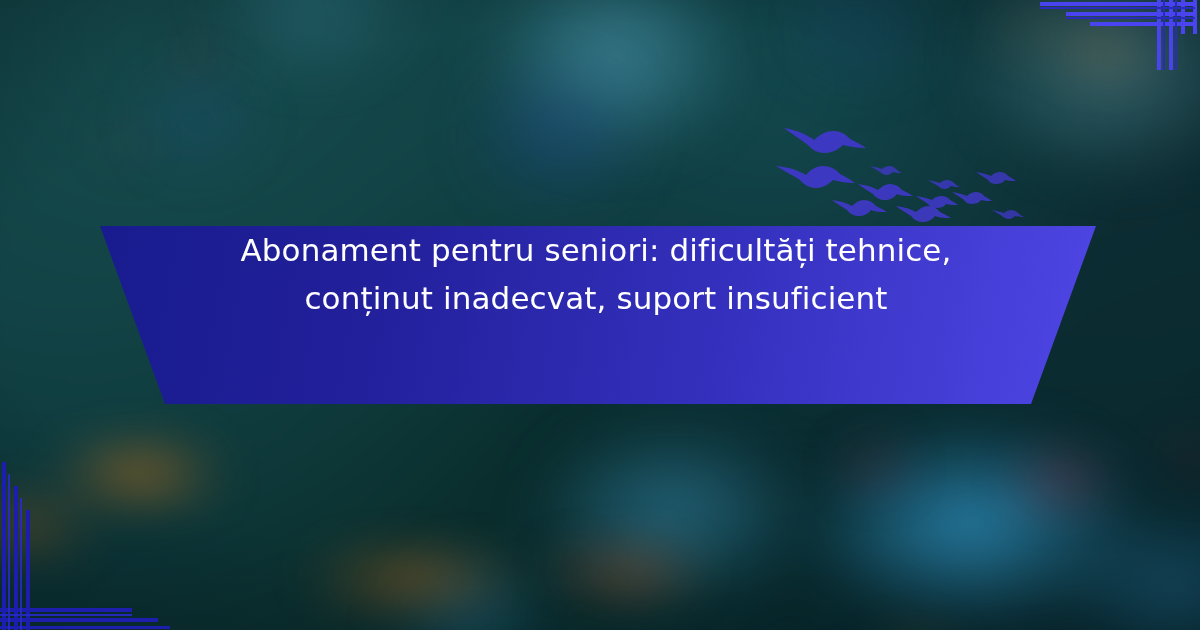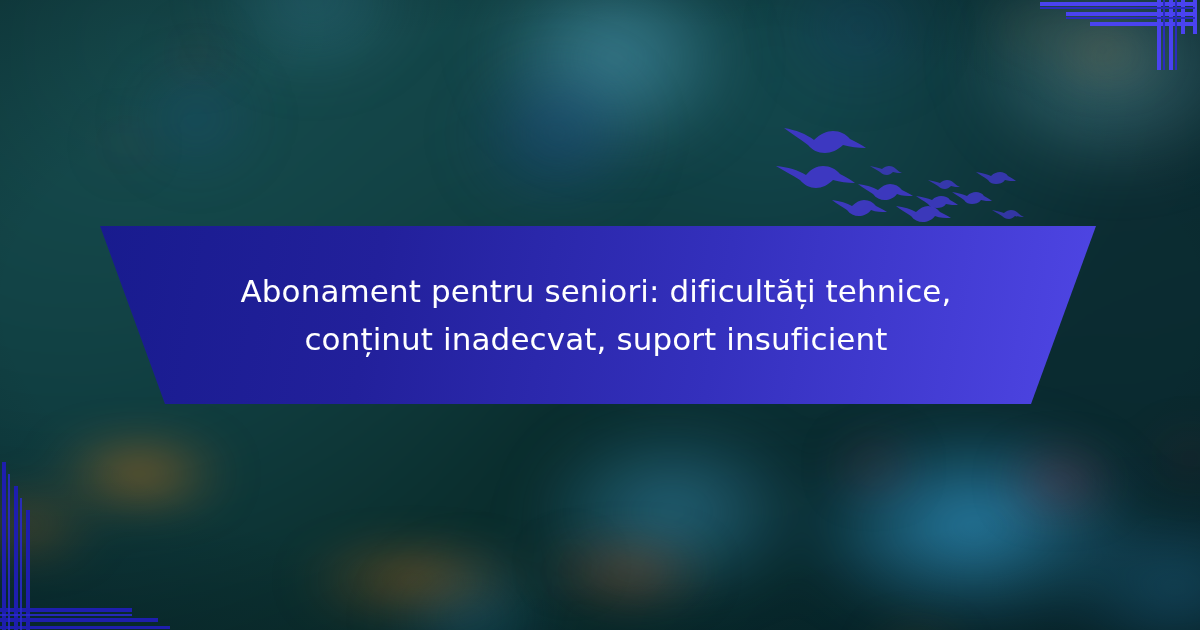--- a/index.html
+++ b/index.html
@@ -116,21 +116,21 @@
     position: absolute;
     left: 96px;
     top: 226px;
     width: 1000px;
     height: 178px;
     background: linear-gradient(100deg, #181b8e 0%, #22209b 28%, #3430bd 62%, #4f46e5 100%);
     clip-path: polygon(0.4% 0%, 100% 0%, 93.5% 100%, 6.9% 100%);
     display: flex;
     flex-direction: column;
     align-items: center;
-    justify-content: center;
+    justify-content: flex-start;
   }
   .banner-title {
     color: #ffffff;
     font-size: 31px;
     line-height: 48px;
     font-weight: 400;
     text-align: center;
     letter-spacing: 0.1px;
     max-width: 800px;
     white-space: pre-line;

